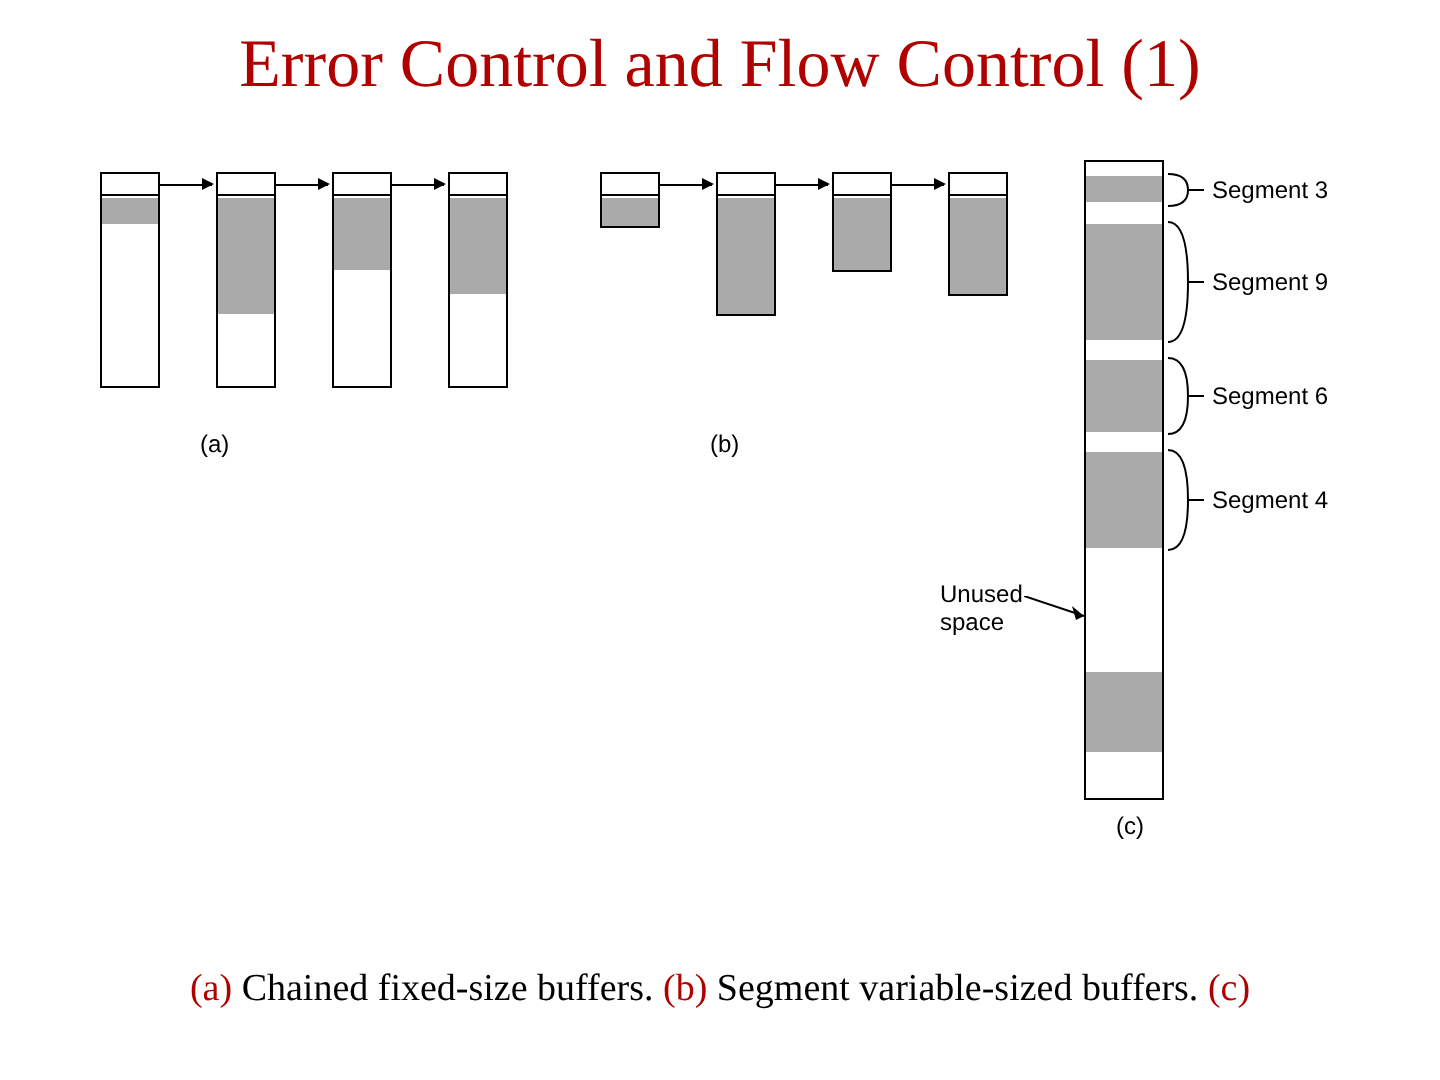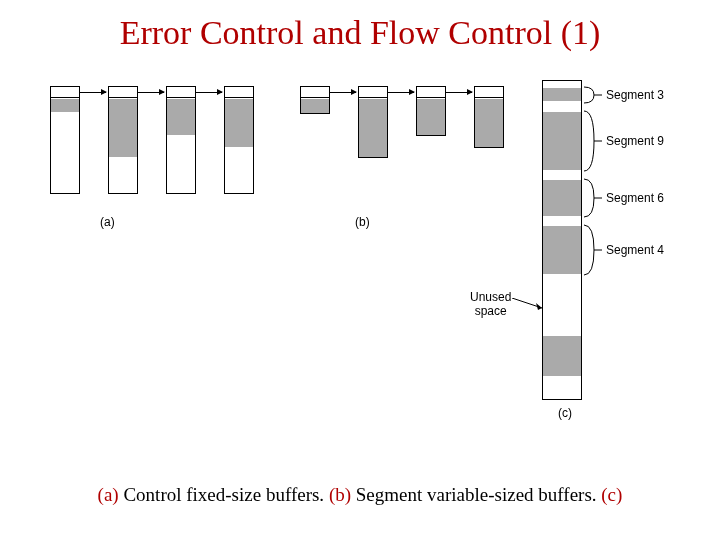--- a/index.html
+++ b/index.html
@@ -97,28 +97,28 @@
     </div>
     <div class="lbl" style="left:576px; top:111px;">Segment 6</div>
 
     <div class="bracket" style="left:554px; top:144px;">
       <svg width="18" height="52">
           <path d="M0 1 Q10 1 10 26 Q10 51 0 51 M10 26 L18 26" fill="none" stroke="#000"></path>
         </svg>
     </div>
     <div class="lbl" style="left:576px; top:163px;">Segment 4</div>
 
-    <div class="lbl" style="left:440px; top:210px; text-align:center; white-space:pre;">Unused
+    <div class="lbl" style="left:440px; top:210px; white-space:pre;">Unused
 space</div>
     <svg style="position:absolute; left:482px; top:218px;" width="34" height="14">
         <line x1="0" y1="0" x2="30" y2="10" stroke="#000"></line>
         <polygon points="30,10 24,5 26,12" fill="#000"></polygon>
       </svg>
 
     <div class="lbl" style="left:528px; top:326px;">(c)</div>
 
   </div>
 
   <div class="caption">
-    <span class="cap-highlight">(a)</span><span> Control fixed-size buffers. </span><span class="cap-highlight">(b)</span><span> Segment variable-sized buffers.   </span><span class="cap-highlight">(c)</span><br>
+    <span class="cap-highlight">(a)</span><span> Chained fixed-size buffers. </span><span class="cap-highlight">(b)</span><span> Segment variable-sized buffers.   </span><span class="cap-highlight">(c)</span><br>
   </div>
 
 </div>
 
 </body></html>

